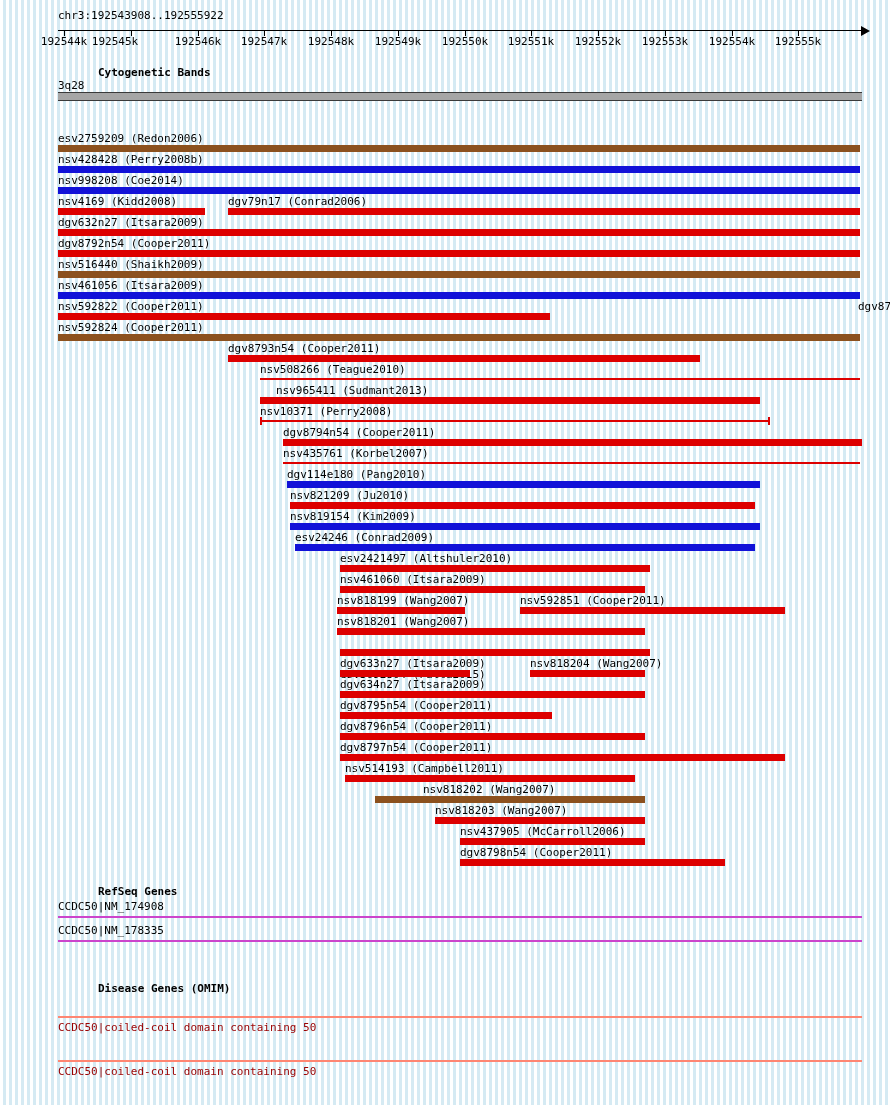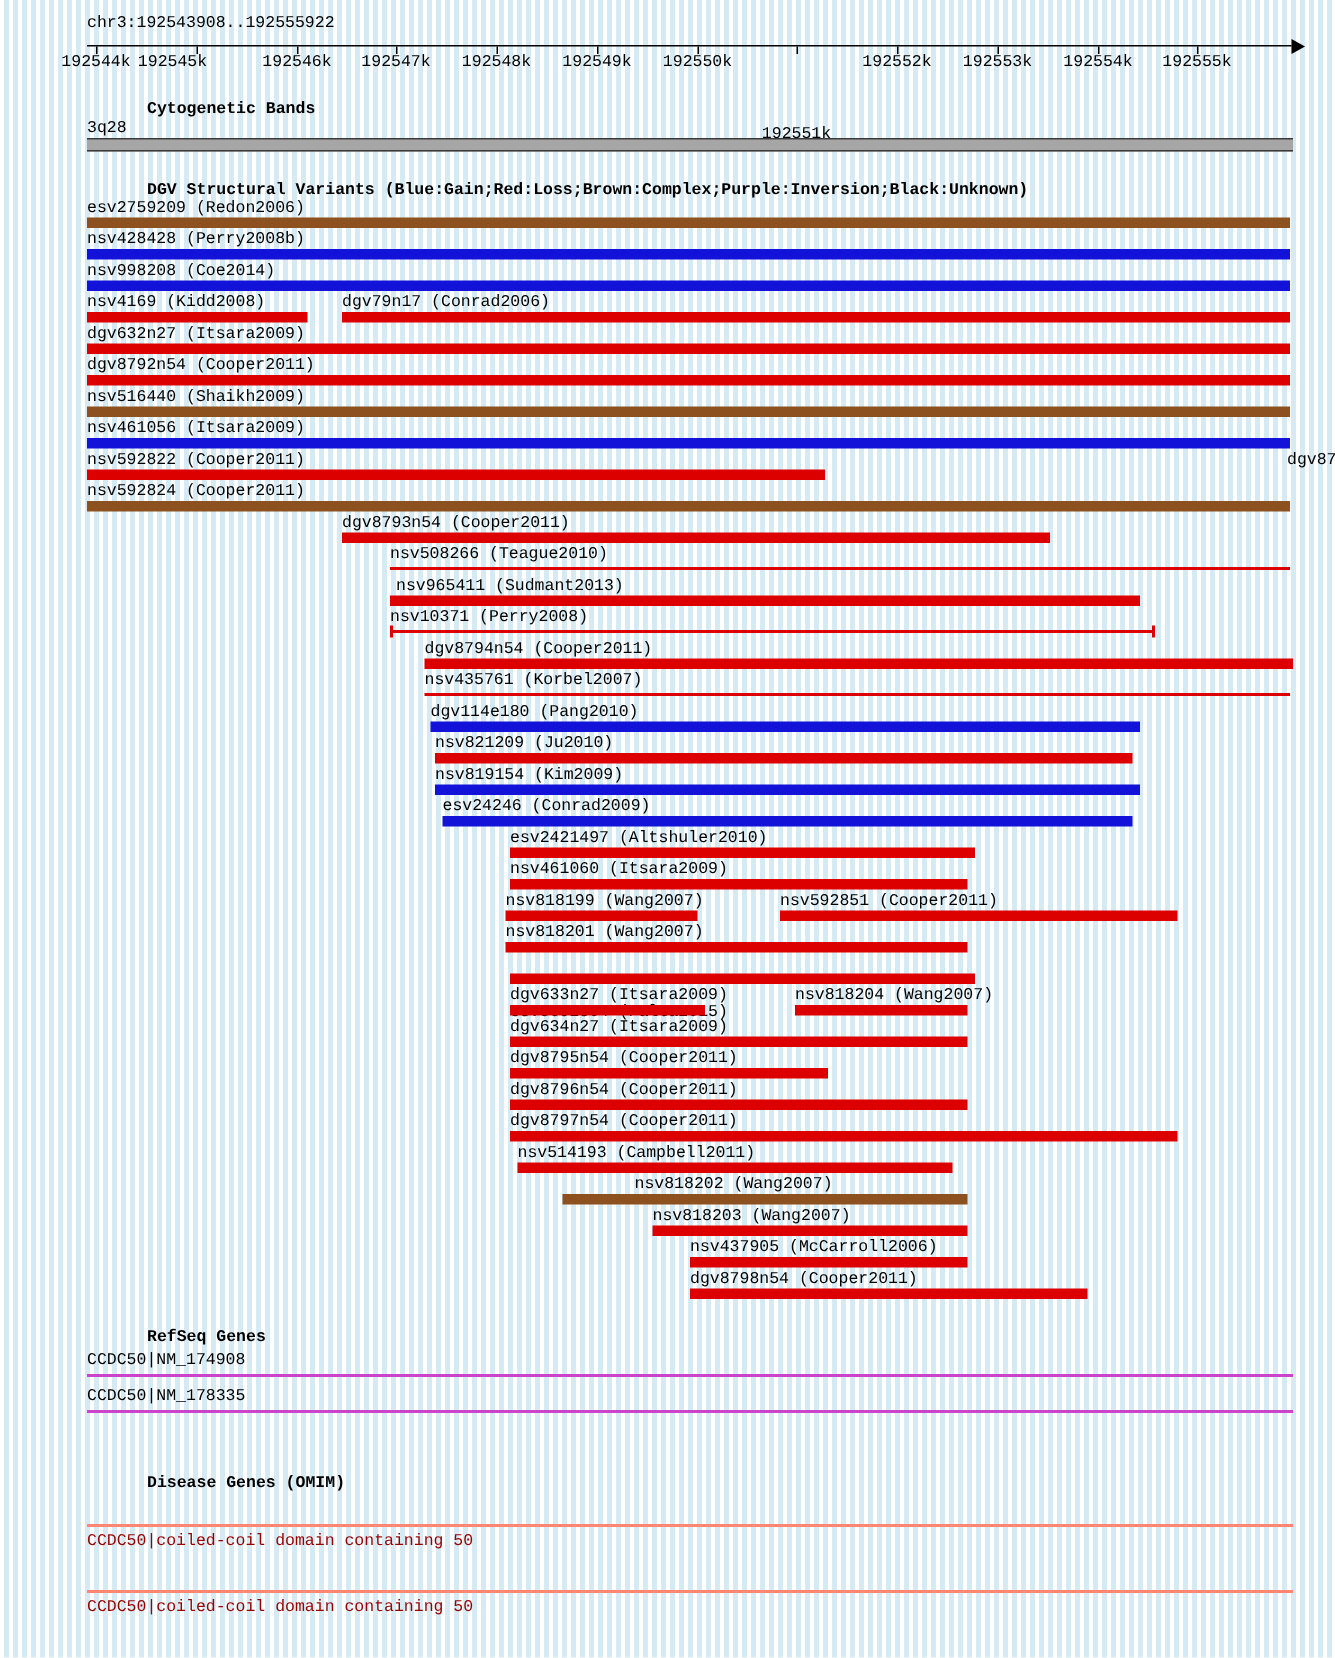--- a/index.html
+++ b/index.html
@@ -8,21 +8,21 @@
     position:relative;
     overflow:hidden;
     font-family:"DejaVu Sans Mono", monospace;
     font-size:11px;
     line-height:12px;
     color:#000;
     background: repeating-linear-gradient(90deg, #ffffff 0px, #ffffff 3px, #d5eaf3 3px, #d5eaf3 6px);
   }
   .abs { position:absolute; }
   .bold { font-weight:bold;padding-left:40px; }
-  #layer { position:absolute; left:0; top:0; width:890px; height:905px;font-family:Liberation Mono, monospace; }
+  #layer { position:absolute; left:0; top:0; width:890px; height:905px; }
   #pos-label { left:58px; top:10px; }
   #ruler-line { left:58px; top:30px; width:803px; height:1px; background:#000; }
   #ruler-arrow { left:861px; top:26px; width:0; height:0;
     border-left:9px solid #000; border-top:5px solid transparent; border-bottom:5px solid transparent; }
   #cyto-title { left:58px; top:67px; }
   #cyto-band-label { left:58px; top:80px; }
   #cyto-band { left:58px; top:92px; width:804px; height:9px; background:#a6a6a6;
     border-top:1px solid #3a3a3a; border-bottom:1px solid #3a3a3a; }
   #dgv-title { left:58px; top:121px; }
   #refseq-title { left:58px; top:886px; }
@@ -45,36 +45,35 @@
       <div style="position: absolute; left: 198px; top: 36px; transform: translateX(-50%);">192546k</div>
       <div style="position: absolute; left: 264px; top: 31px; width: 1px; height: 5px; background: rgb(0, 0, 0);"></div>
       <div style="position: absolute; left: 264px; top: 36px; transform: translateX(-50%);">192547k</div>
       <div style="position: absolute; left: 331px; top: 31px; width: 1px; height: 5px; background: rgb(0, 0, 0);"></div>
       <div style="position: absolute; left: 331px; top: 36px; transform: translateX(-50%);">192548k</div>
       <div style="position: absolute; left: 398px; top: 31px; width: 1px; height: 5px; background: rgb(0, 0, 0);"></div>
       <div style="position: absolute; left: 398px; top: 36px; transform: translateX(-50%);">192549k</div>
       <div style="position: absolute; left: 465px; top: 31px; width: 1px; height: 5px; background: rgb(0, 0, 0);"></div>
       <div style="position: absolute; left: 465px; top: 36px; transform: translateX(-50%);">192550k</div>
       <div style="position: absolute; left: 531px; top: 31px; width: 1px; height: 5px; background: rgb(0, 0, 0);"></div>
-      <div style="position: absolute; left: 531px; top: 36px; transform: translateX(-50%); margin-top: 48px;">192551k</div>
+      <div style="position: absolute; left: 531px; top: 36px; transform: translateX(-50%);">192551k</div>
       <div style="position: absolute; left: 598px; top: 31px; width: 1px; height: 5px; background: rgb(0, 0, 0);"></div>
       <div style="position: absolute; left: 598px; top: 36px; transform: translateX(-50%);">192552k</div>
       <div style="position: absolute; left: 665px; top: 31px; width: 1px; height: 5px; background: rgb(0, 0, 0);"></div>
       <div style="position: absolute; left: 665px; top: 36px; transform: translateX(-50%);">192553k</div>
       <div style="position: absolute; left: 732px; top: 31px; width: 1px; height: 5px; background: rgb(0, 0, 0);"></div>
       <div style="position: absolute; left: 732px; top: 36px; transform: translateX(-50%);">192554k</div>
       <div style="position: absolute; left: 798px; top: 31px; width: 1px; height: 5px; background: rgb(0, 0, 0);"></div>
       <div style="position: absolute; left: 798px; top: 36px; transform: translateX(-50%);">192555k</div>
     </div>
 
   <div class="abs bold" id="cyto-title">Cytogenetic Bands</div>
   <div class="abs" id="cyto-band-label">3q28</div>
   <div class="abs" id="cyto-band"></div>
 
-  <div class="abs bold" id="dgv-title">DGV Structural Variants (Blue:Gain;Red:Loss;Brown:Complex;Purple:Inversion;Black:Unknown)</div>
   <div id="dgv-rows">
       <div style="position: absolute; left: 58px; top: 133px; white-space: nowrap;">esv2759209 (Redon2006)</div>
       <div style="position: absolute; left: 58px; top: 145px; width: 802px; height: 7px; background: rgb(140, 81, 30);"></div>
       <div style="position: absolute; left: 58px; top: 154px; white-space: nowrap;">nsv428428 (Perry2008b)</div>
       <div style="position: absolute; left: 58px; top: 166px; width: 802px; height: 7px; background: rgb(18, 18, 216);"></div>
       <div style="position: absolute; left: 58px; top: 175px; white-space: nowrap;">nsv998208 (Coe2014)</div>
       <div style="position: absolute; left: 58px; top: 187px; width: 802px; height: 7px; background: rgb(18, 18, 216);"></div>
       <div style="position: absolute; left: 58px; top: 196px; white-space: nowrap;">nsv4169 (Kidd2008)</div>
       <div style="position: absolute; left: 58px; top: 208px; width: 147px; height: 7px; background: rgb(221, 0, 0);"></div>
       <div style="position: absolute; left: 228px; top: 196px; white-space: nowrap;">dgv79n17 (Conrad2006)</div>
@@ -89,21 +88,21 @@
       <div style="position: absolute; left: 58px; top: 292px; width: 802px; height: 7px; background: rgb(18, 18, 216);"></div>
       <div style="position: absolute; left: 58px; top: 301px; white-space: nowrap; text-align: center;">nsv592822 (Cooper2011)</div>
       <div style="position: absolute; left: 58px; top: 313px; width: 492px; height: 7px; background: rgb(221, 0, 0);"></div>
       <div style="position: absolute; left: 858px; top: 301px; white-space: nowrap;">dgv87</div>
       <div style="position: absolute; left: 58px; top: 322px; white-space: nowrap;">nsv592824 (Cooper2011)</div>
       <div style="position: absolute; left: 58px; top: 334px; width: 802px; height: 7px; background: rgb(140, 81, 30);"></div>
       <div style="position: absolute; left: 228px; top: 343px; white-space: nowrap;">dgv8793n54 (Cooper2011)</div>
       <div style="position: absolute; left: 228px; top: 355px; width: 472px; height: 7px; background: rgb(221, 0, 0);"></div>
       <div style="position: absolute; left: 260px; top: 364px; white-space: nowrap;">nsv508266 (Teague2010)</div>
       <div style="position: absolute; left: 260px; top: 378px; width: 600px; height: 2px; background: rgb(221, 0, 0);"></div>
-      <div style="position: absolute; left: 264px; top: 385px; white-space: nowrap;">nsv965411 (Sudmant2013)</div>
+      <div style="position: absolute; left: 276px; top: 385px; white-space: nowrap;">nsv965411 (Sudmant2013)</div>
       <div style="position: absolute; left: 260px; top: 397px; width: 500px; height: 7px; background: rgb(221, 0, 0);"></div>
       <div style="position: absolute; left: 260px; top: 406px; white-space: nowrap;">nsv10371 (Perry2008)</div>
       <div style="position: absolute; left: 260px; top: 420px; width: 510px; height: 2px; background: rgb(221, 0, 0);"></div>
       <div style="position: absolute; left: 260px; top: 417px; width: 2px; height: 8px; background: rgb(221, 0, 0);"></div>
       <div style="position: absolute; left: 768px; top: 417px; width: 2px; height: 8px; background: rgb(221, 0, 0);"></div>
       <div style="position: absolute; left: 283px; top: 427px; white-space: nowrap;">dgv8794n54 (Cooper2011)</div>
       <div style="position: absolute; left: 283px; top: 439px; width: 579px; height: 7px; background: rgb(221, 0, 0);"></div>
       <div style="position: absolute; left: 283px; top: 448px; white-space: nowrap;">nsv435761 (Korbel2007)</div>
       <div style="position: absolute; left: 283px; top: 462px; width: 577px; height: 2px; background: rgb(221, 0, 0);"></div>
       <div style="position: absolute; left: 287px; top: 469px; white-space: nowrap;">dgv114e180 (Pang2010)</div>

